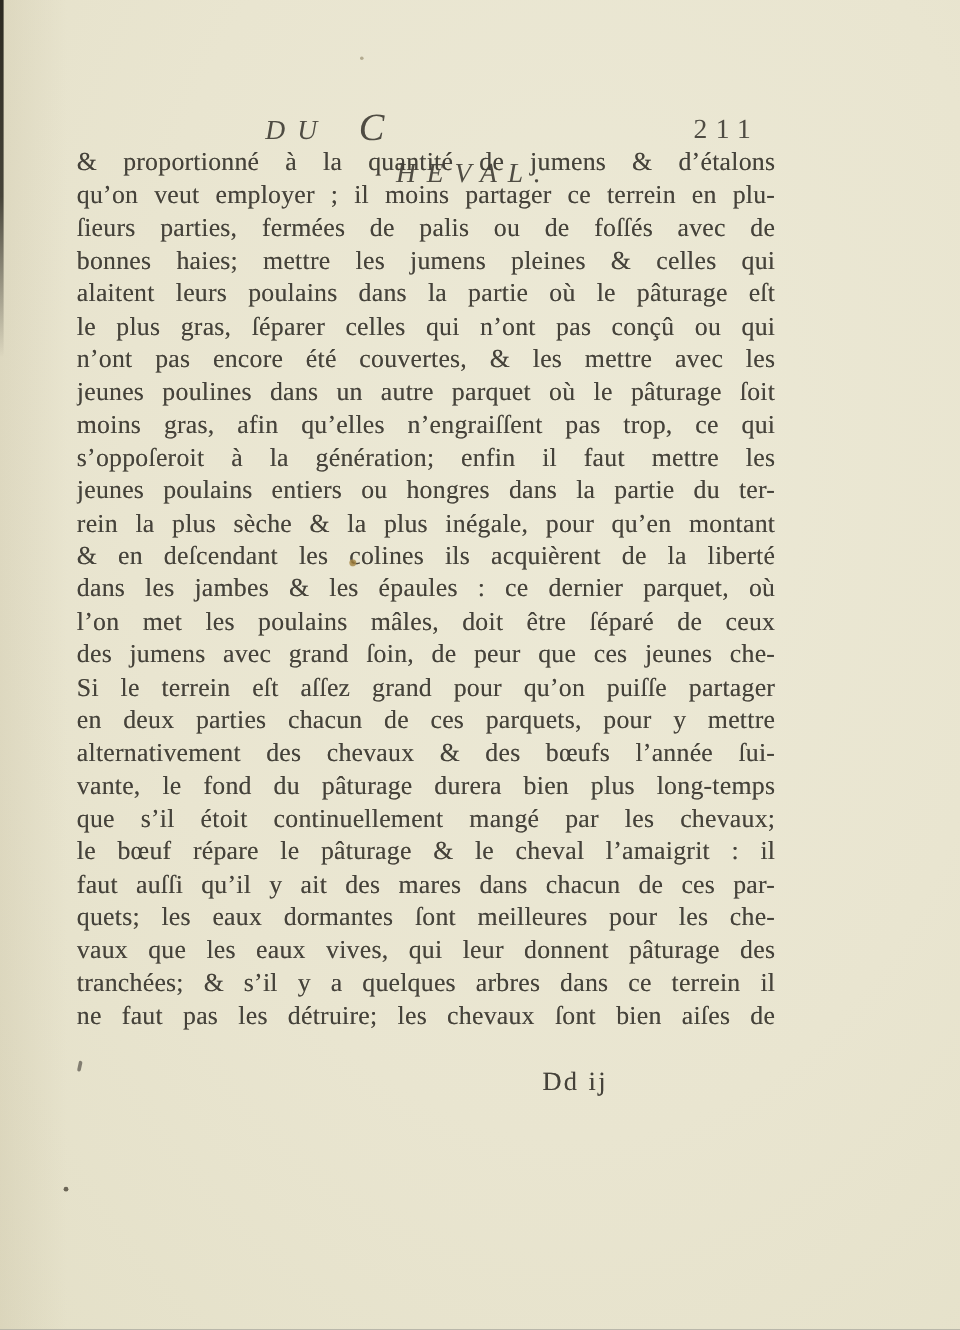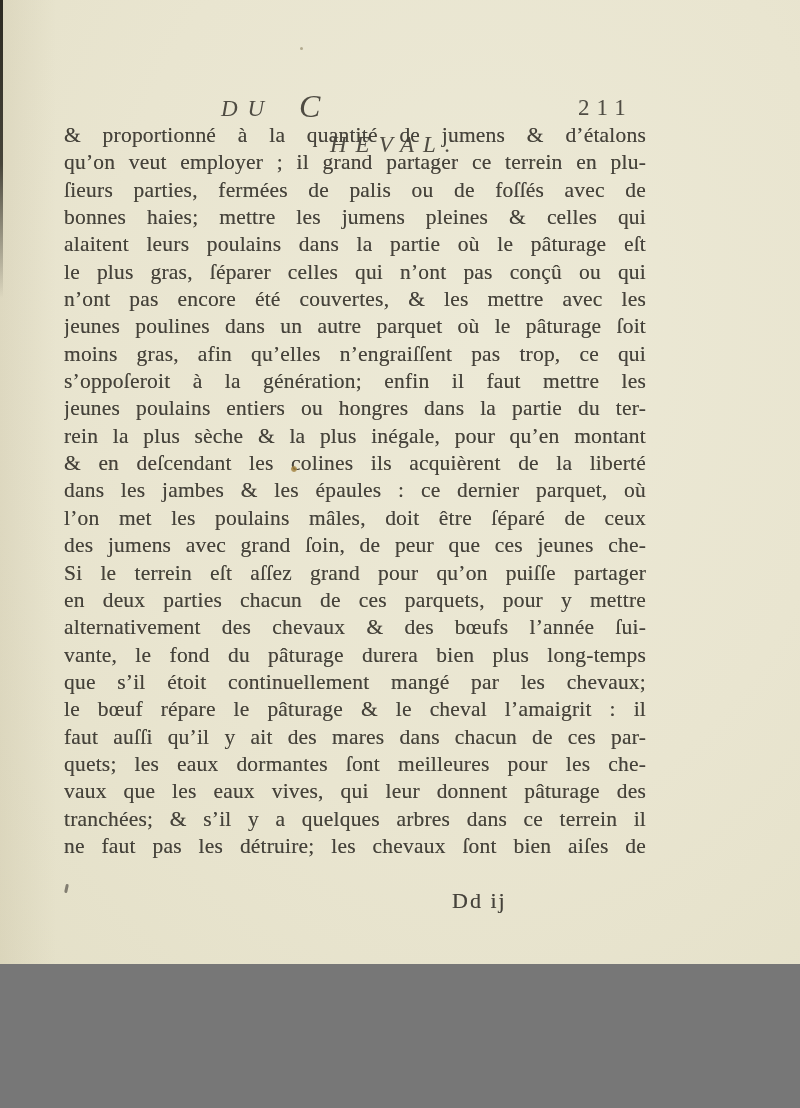--- a/index.html
+++ b/index.html
@@ -3,21 +3,21 @@
 <meta charset="utf-8">
 <style>
   html, body {
     margin: 0;
     padding: 0;
     background: #777;
   }
   .page {
     position: relative;
     width: 800px;
-    height: 964px;
+    height: 1108px;
     overflow: hidden;
     background:
       linear-gradient(to right, rgba(186,176,144,0.22), rgba(186,176,144,0.0) 7%),
       radial-gradient(ellipse at 60% 35%, #ece9d6 0%, #e9e5d0 55%, #e4e0c8 100%);
     background-color: var(--paper, #e9e5d0);
     font-family: "Liberation Serif", "DejaVu Serif", serif;
     color: var(--ink, #45423a);
   }
   
   .edge-left {
@@ -108,21 +108,21 @@
 
   <div class="running-head">
     <span class="rh-du">DU</span>
     <span class="rh-initial">C</span>
     <span class="rh-rest">HEVAL.</span>
     <span class="rh-pagenum">211</span>
   </div>
 
   <div class="text-block">
     <div class="line">&amp; proportionné à la quantité de jumens &amp; d’étalons</div>
-    <div class="line">qu’on veut employer ; il grand partager ce terrein en plu-</div>
+    <div class="line">qu’on veut employer ; il moins partager ce terrein en plu-</div>
     <div class="line">ſieurs parties, fermées de palis ou de foſſés avec de</div>
     <div class="line">bonnes haies; mettre les jumens pleines &amp; celles qui</div>
     <div class="line">alaitent leurs poulains dans la partie où le pâturage eſt</div>
     <div class="line">le plus gras, ſéparer celles qui n’ont pas conçû ou qui</div>
     <div class="line">n’ont pas encore été couvertes, &amp; les mettre avec les</div>
     <div class="line">jeunes poulines dans un autre parquet où le pâturage ſoit</div>
     <div class="line">moins gras, afin qu’elles n’engraiſſent pas trop, ce qui</div>
     <div class="line">s’oppoſeroit à la génération; enfin il faut mettre les</div>
     <div class="line">jeunes poulains entiers ou hongres dans la partie du ter-</div>
     <div class="line">rein la plus sèche &amp; la plus inégale, pour qu’en montant</div>

